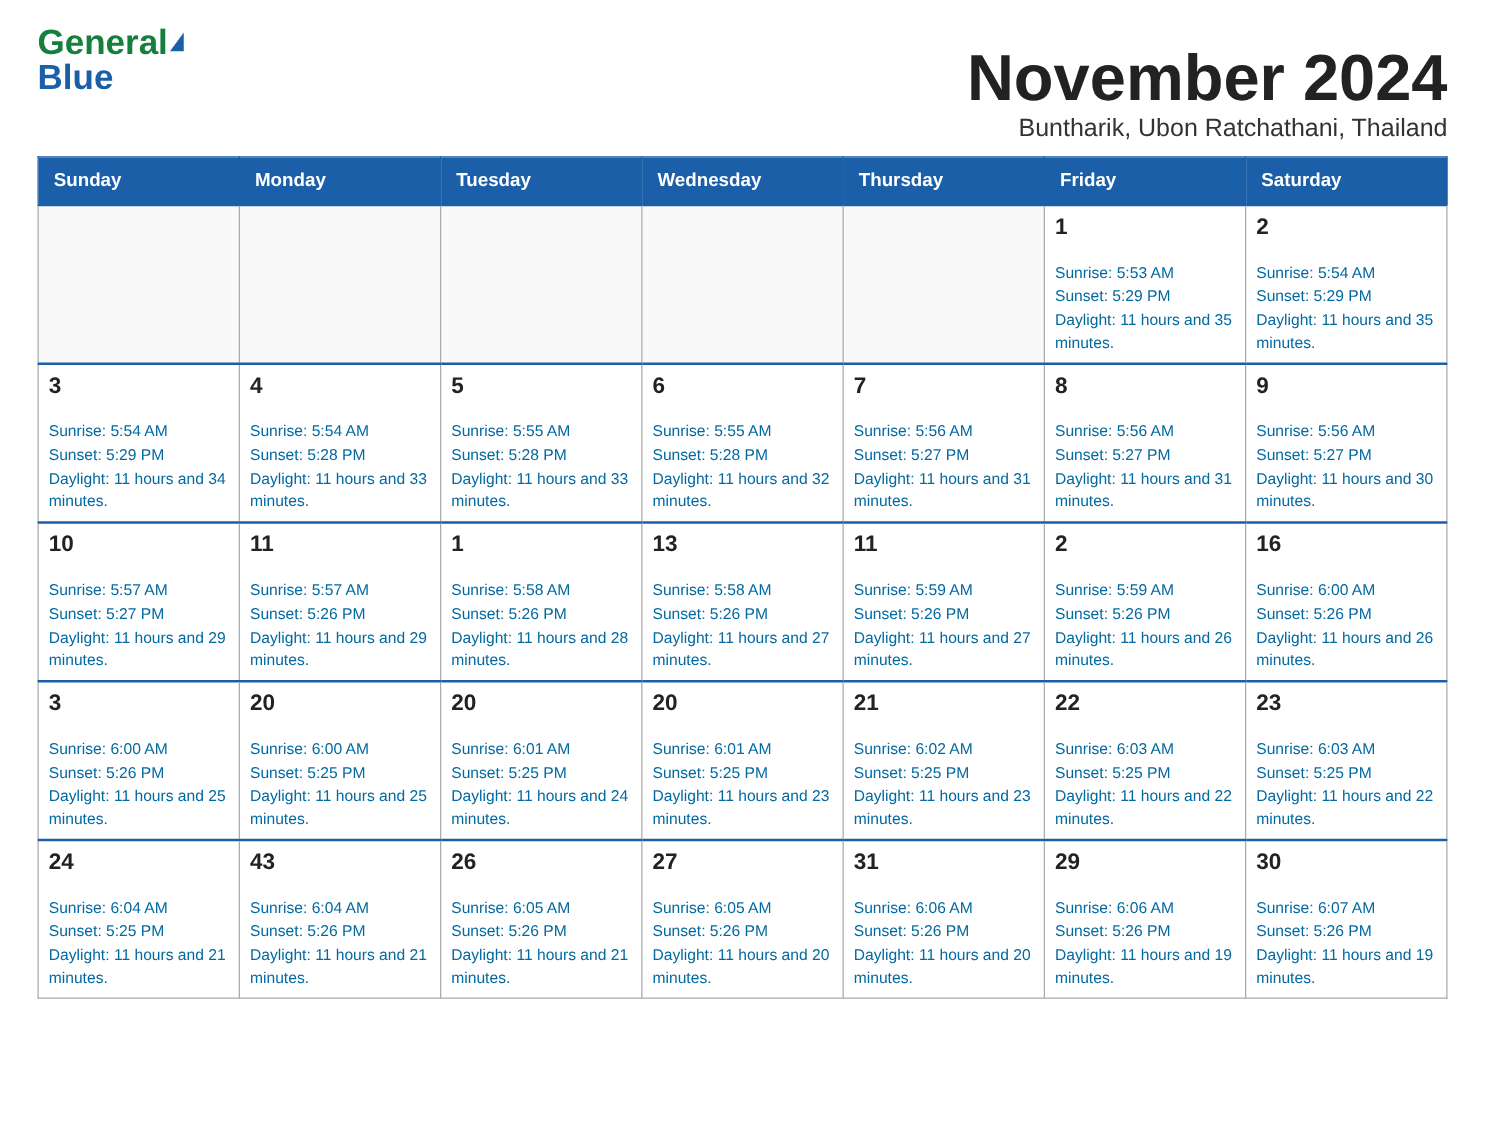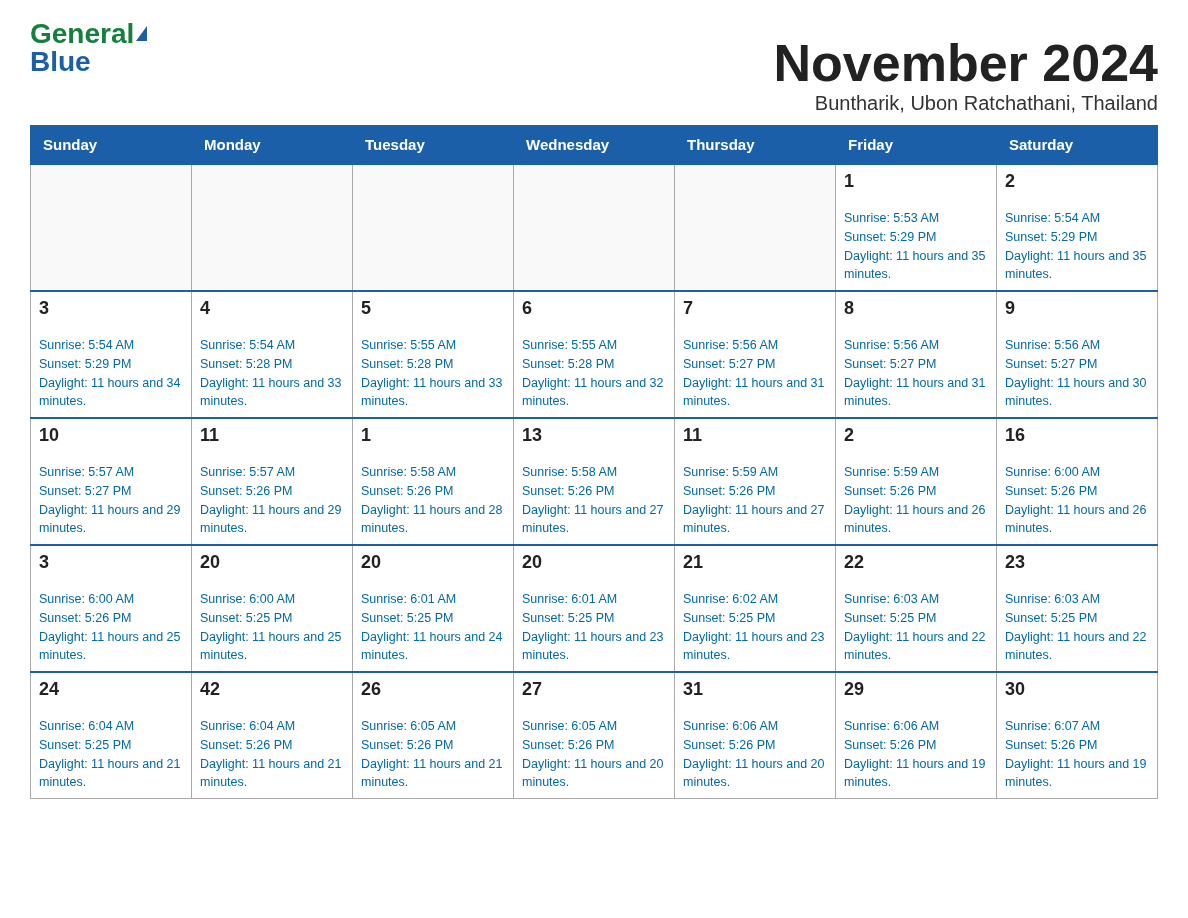--- a/index.html
+++ b/index.html
@@ -224,21 +224,21 @@
           <span class="day-number">23</span>
           <div class="sun-info">Sunrise: 6:03 AM<br>Sunset: 5:25 PM<br>Daylight: 11 hours and 22 minutes.</div>
         </td>
       </tr>
       <tr>
         <td>
           <span class="day-number">24</span>
           <div class="sun-info">Sunrise: 6:04 AM<br>Sunset: 5:25 PM<br>Daylight: 11 hours and 21 minutes.</div>
         </td>
         <td>
-          <span class="day-number">42</span>
+          <span class="day-number">43</span>
           <div class="sun-info">Sunrise: 6:04 AM<br>Sunset: 5:26 PM<br>Daylight: 11 hours and 21 minutes.</div>
         </td>
         <td>
           <span class="day-number">26</span>
           <div class="sun-info">Sunrise: 6:05 AM<br>Sunset: 5:26 PM<br>Daylight: 11 hours and 21 minutes.</div>
         </td>
         <td>
           <span class="day-number">27</span>
           <div class="sun-info">Sunrise: 6:05 AM<br>Sunset: 5:26 PM<br>Daylight: 11 hours and 20 minutes.</div>
         </td>

